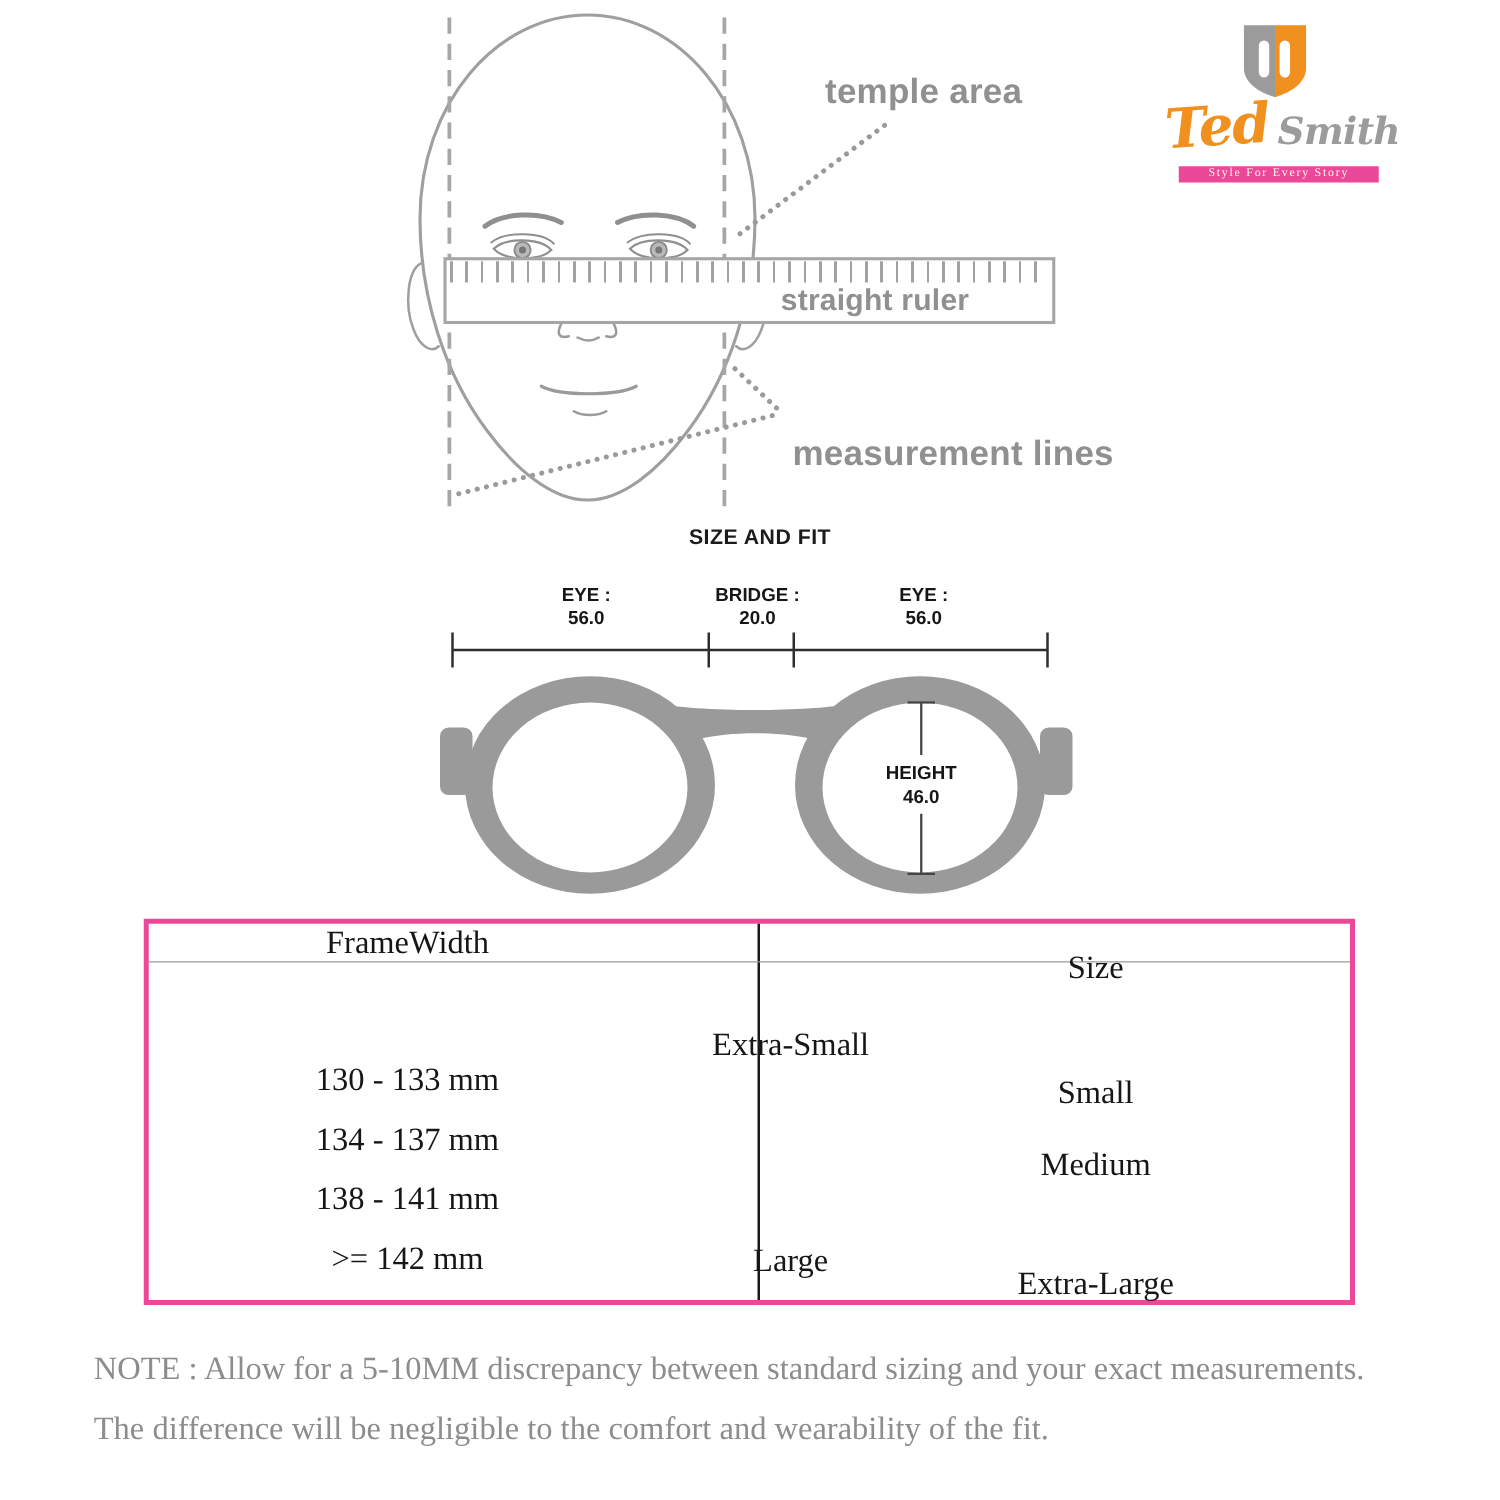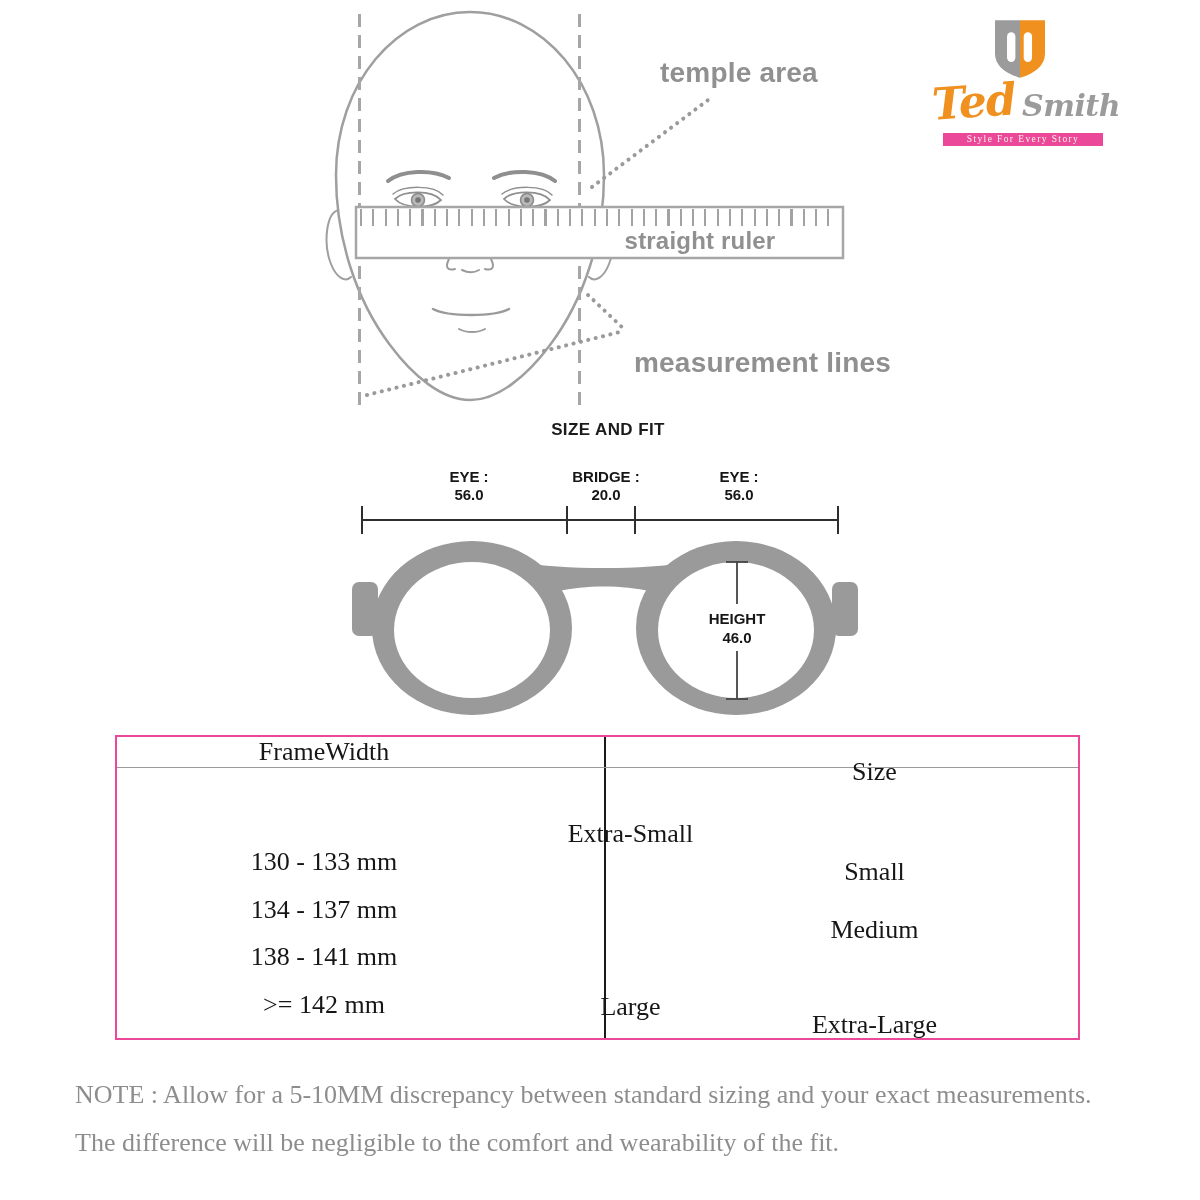--- a/index.html
+++ b/index.html
@@ -37,21 +37,21 @@
   .logo .ted{position:absolute;left:7px;top:64px;font-family:"DejaVu Serif",serif;
     font-style:italic;font-weight:bold;font-size:44px;color:#F0911F;transform:rotate(-4deg);letter-spacing:-1px;}
   .logo .smith{position:absolute;left:97px;top:76px;font-family:"DejaVu Serif",serif;
     font-style:italic;font-weight:bold;font-size:30px;color:#9B9B9B;letter-spacing:-.5px;}
   .logo .tagline{position:absolute;left:18px;top:121px;width:160px;height:13px;
     background:#ec4899;color:#FDF6E9;font-family:"Liberation Serif",serif;
     font-size:9.5px;line-height:13px;text-align:center;letter-spacing:1.4px;}
 
   
   .sizing-table{position:absolute;left:115px;top:735px;width:961px;height:301px;
-    border:2px solid #ec4899;font-family:"Liberation Serif",serif;font-size:26px;color:#161616;z-index:3;}
+    border:4px solid #ec4899;font-family:"Liberation Serif",serif;font-size:26px;color:#161616;z-index:3;}
   .sizing-table .v-divider{position:absolute;left:487px;top:0;bottom:0;width:2px;background:#1a1a1a;}
   .sizing-table .h-sep{position:absolute;left:0;right:0;top:30px;height:1px;background:#9a9a9a;}
   .t-head,.t-row{position:absolute;left:0;width:100%;height:30px;line-height:30px;display:flex;}
   .t-head{top:0;}
   .c1{width:488px;text-align:center;transform:translateX(-37px);}
   .c2{flex:1;text-align:center;transform:translateX(33px);margin-top:20px;}
   .r1{top:62px;} .r2{top:110px;align-items:center;} .r3{top:158px;} .r4{top:205px;flex-direction:column;} .r5{top:253px;}
 
   
   .note{left:75px;font-family:"Liberation Serif",serif;font-size:26px;color:#8d8d8d;z-index:3;text-align:right;}

